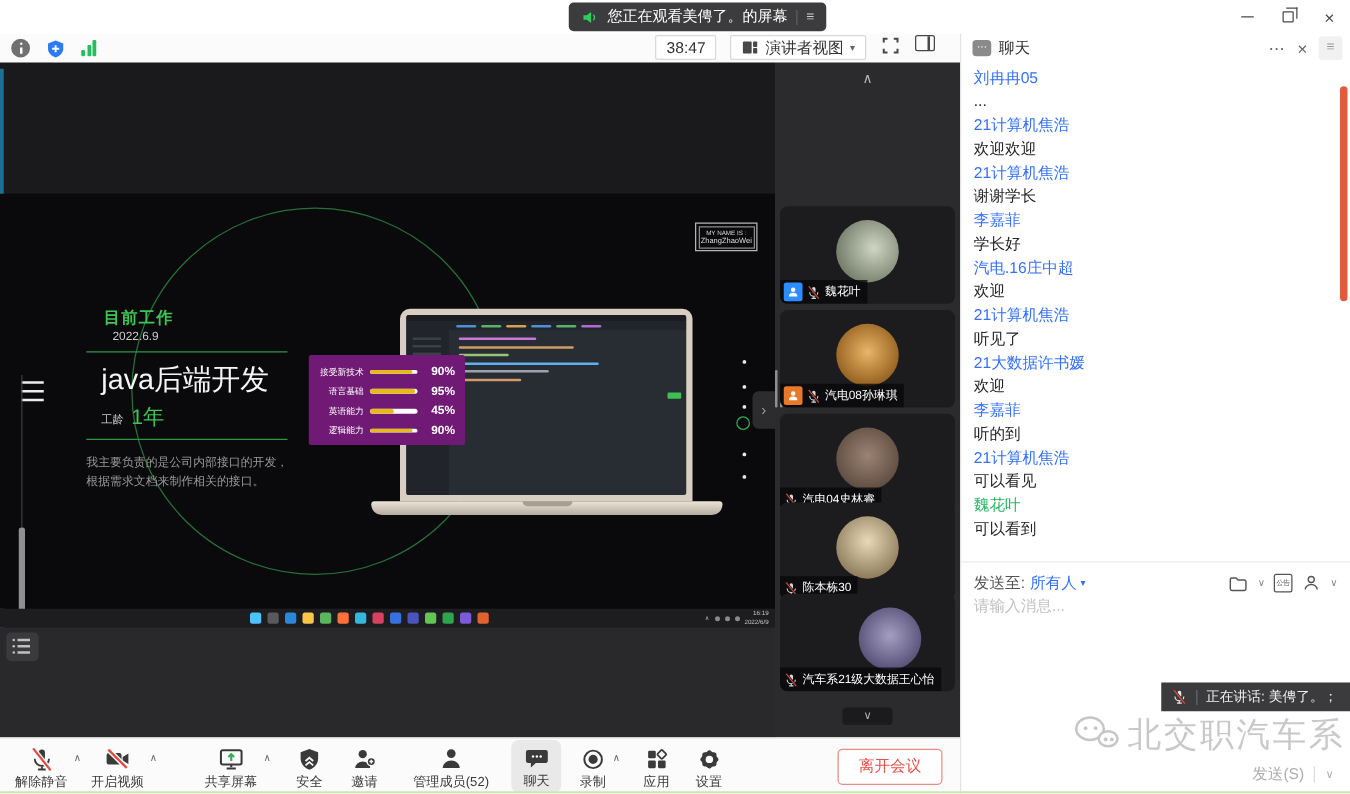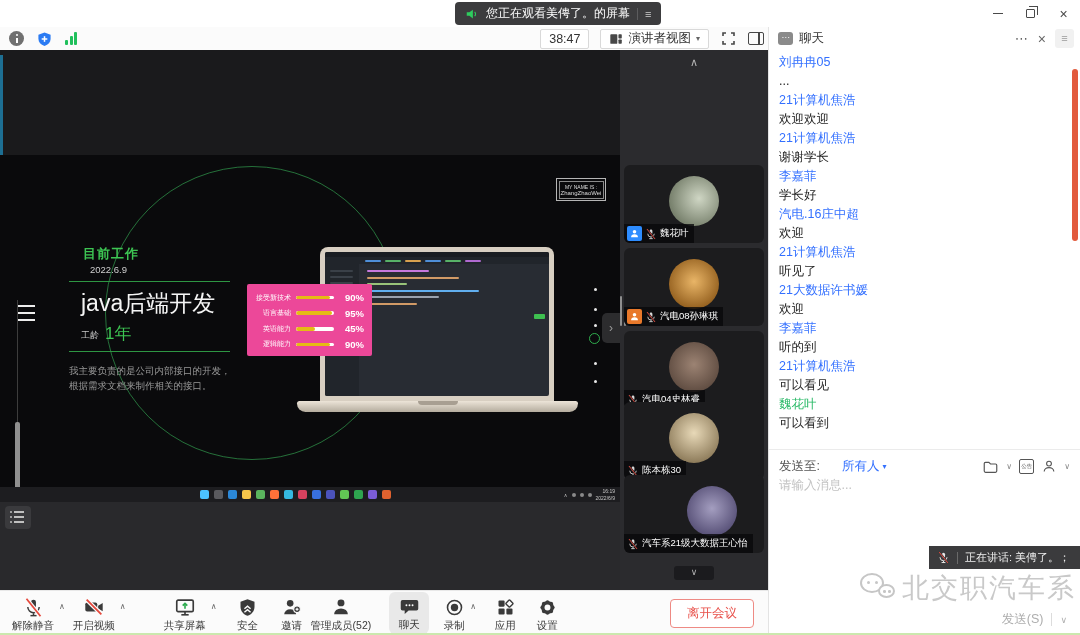--- a/index.html
+++ b/index.html
@@ -22,21 +22,21 @@
 
   
   .subbar { position:absolute; left:0; top:27px; width:768px; height:23px; background:#fbfbfb; }
   .status-icons { position:absolute; left:9px; top:2px; display:flex; align-items:center; gap:13px; height:19px; }
   .info-icon { position:relative; width:15px; height:15px; border-radius:50%; background:#707070; }
   .info-icon::before { content:""; position:absolute; left:6.5px; top:3px; width:2px; height:2px; background:#fff; border-radius:50%; }
   .info-icon::after { content:""; position:absolute; left:6.5px; top:6.5px; width:2px; height:5.5px; background:#fff; }
   .signal-icon { display:flex; align-items:flex-end; gap:1.5px; height:13px; }
   .signal-icon i { display:block; width:3px; background:#21c05c; border-radius:1px; }
   .signal-icon i:nth-child(1){height:5px;} .signal-icon i:nth-child(2){height:9px;} .signal-icon i:nth-child(3){height:13px;}
-  .subbar-right { position:absolute; right:4px; top:1px; display:flex; align-items:center; gap:11px; height:21px; }
+  .subbar-right { position:absolute; right:20px; top:1px; display:flex; align-items:flex-start; gap:11px; height:21px; }
   .timer-box, .view-box { background:#fff; border:1px solid #d9d9d9; border-radius:2px; height:20px;
     display:flex; align-items:center; padding:0 8px; font-size:12.5px; color:#333; gap:5px; }
   .view-caret { font-size:8px; color:#666; }
   .split-icon { width:16px; height:13px; border:1.6px solid #474747; border-radius:2px; position:relative; }
   .split-icon::before { content:""; position:absolute; right:3px; top:0; bottom:0; width:1.6px; background:#474747; }
 
   
   .stage { position:absolute; left:0; top:50px; width:620px; height:540px; background:#1a1a1c; overflow:hidden; }
   .stage-blue-edge { position:absolute; left:0; top:5px; width:3px; height:448px; background:#1d6f93; }
   .slide { position:absolute; left:0; top:105px; width:620px; height:332px; background:#0a0a0c; }
@@ -77,21 +77,21 @@
   .ide-code i:nth-child(4){width:112px; background:#61afef;}
   .ide-code i:nth-child(5){width:72px; background:#9aa2ae;}
   .ide-code i:nth-child(6){width:50px; background:#d19a66;}
   .ide-green-btn { position:absolute; right:4px; top:62px; width:11px; height:5px; background:#3ec050; border-radius:1px; }
   .laptop-base { position:absolute; left:297px; top:351px; width:281px; height:11px;
     background:linear-gradient(#ece4d8,#b4ac9e); border-radius:3px 3px 10px 10px; }
   .laptop-base::before { content:""; position:absolute; left:50%; top:0; width:40px; height:4px; margin-left:-20px;
     background:#a89f92; border-radius:0 0 6px 6px; }
 
   
-  .skillbox { position:absolute; left:247px; top:234px; width:125px; height:72px; background:#ec4899; border-radius:2px;
+  .skillbox { position:absolute; left:247px; top:234px; width:125px; height:72px; background:#701a75; border-radius:2px;
     padding:7px 8px 5px 6px; display:flex; flex-direction:column; justify-content:space-between; }
   .sk-row { display:flex; align-items:center; gap:5px; height:13px; }
   .sk-label { width:38px; font-size:7px; color:#fff; text-align:right; white-space:nowrap; overflow:hidden; }
   .sk-bar { flex:1; height:3.5px; background:#fff; border-radius:2px; position:relative; overflow:hidden; }
   .sk-fill { position:absolute; left:0; top:0; height:100%; background:#e5bb14; border-radius:2px; }
   .sk-pct { width:25px; font-size:9.5px; font-weight:bold; color:#fff; text-align:right; }
 
   
   .nav-dot { position:absolute; left:594px; width:3px; height:3px; border-radius:50%; background:#e8e8e8; }
   .nav-ring { position:absolute; left:589px; top:283px; width:11px; height:11px; border:1.5px solid #2fae4d; border-radius:50%; }
@@ -157,21 +157,21 @@
   .panel-handle { width:19px; height:19px; background:#f1f1f1; border-radius:3px; color:#999; font-size:11px;
     text-align:center; line-height:18px; }
   .chat-scrollbar { position:absolute; right:2px; top:42px; width:6px; height:172px; background:#e25a3d; border-radius:3px; }
   .chat-messages { position:absolute; left:10px; top:26px; width:282px; }
   .msg-sender { font-size:12.5px; color:#3370ff; line-height:19px; white-space:nowrap; }
   .msg-sender.self { color:#25b864; }
   .msg-text { font-size:12.5px; color:#262626; line-height:19px; white-space:nowrap; }
   .chat-footer-line { position:absolute; left:0; top:422px; width:100%; height:1px; background:#ebebeb; }
   .send-row { position:absolute; left:10px; right:10px; top:428px; display:flex; align-items:center; height:22px; }
   .send-to-label { font-size:12.5px; color:#555; }
-  .send-to-value { font-size:12.5px; color:#3370ff; margin-left:22px; display:flex; align-items:center; gap:3px; }
+  .send-to-value { font-size:12.5px; color:#3370ff; margin-left:4px; display:flex; align-items:center; gap:3px; }
   .send-to-caret { font-size:8px; color:#3370ff; }
   .send-icons { margin-left:auto; display:flex; align-items:center; gap:7px; color:#555; }
   .mini-caret { font-size:8px; color:#888; }
   .notice-ic { width:15px; height:15px; border:1.3px solid #555; border-radius:2px; font-size:5.5px; color:#555;
     display:flex; align-items:center; justify-content:center; }
   .chat-input { position:absolute; left:10px; top:450px; width:290px; height:60px; border:none; outline:none; resize:none;
     font-family:inherit; font-size:12.5px; color:#7f1d1d; background:transparent; }
   .chat-input::placeholder { color:#c2c2c2; }
   .speaking-toast { position:absolute; right:0; top:519px; height:23px; background:#3b3b3d; display:flex; align-items:center;
     gap:7px; padding:0 10px 0 8px; z-index:6; }
@@ -666,21 +666,21 @@
             <path d="M3.5,20 a6.5,5.5 0 0 1 13,0 z" fill="#3a3a3a"></path>
             <circle cx="17.5" cy="14.5" r="3.6" fill="#3a3a3a" stroke="#fbfbfb" stroke-width="1.2"></circle>
             <line x1="17.5" y1="12.9" x2="17.5" y2="16.1" stroke="#fbfbfb" stroke-width="1.3"></line>
             <line x1="15.9" y1="14.5" x2="19.1" y2="14.5" stroke="#fbfbfb" stroke-width="1.3"></line>
           </svg>
         </span>
         <span class="tb-label">邀请</span>
       </div>
     </div>
 
-    <div class="tb-group" style="margin-left:4px">
+    <div class="tb-group" style="margin-left:24px">
       <div class="tb-btn">
         <span class="tb-icon">
           <svg width="22" height="22" viewBox="0 0 24 24">
             <circle cx="12" cy="7.5" r="3.8" fill="#3a3a3a"></circle>
             <path d="M4.5,20 a7.5,6.5 0 0 1 15,0 z" fill="#3a3a3a"></path>
           </svg>
         </span>
         <span class="tb-label">管理成员(52)</span>
       </div>
     </div>

